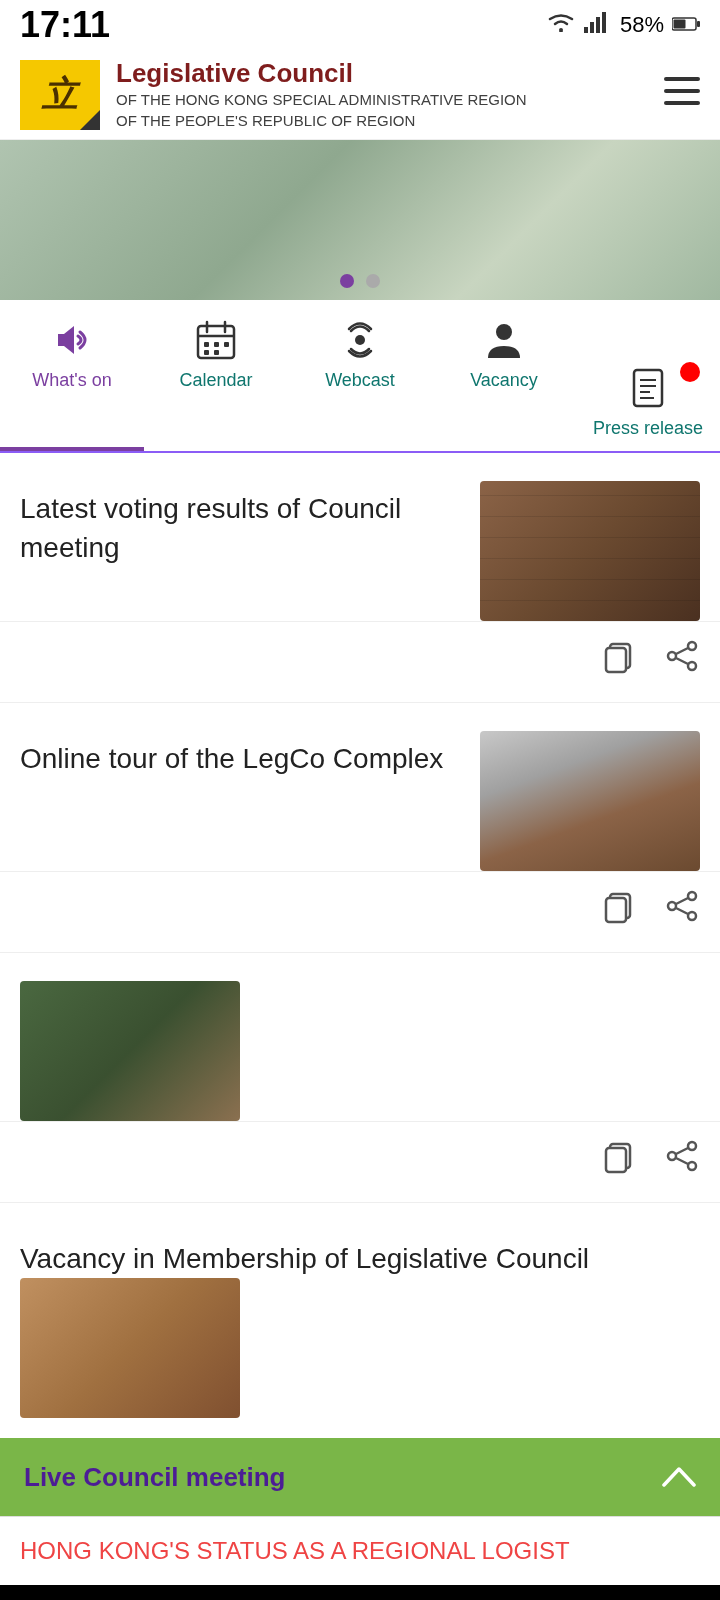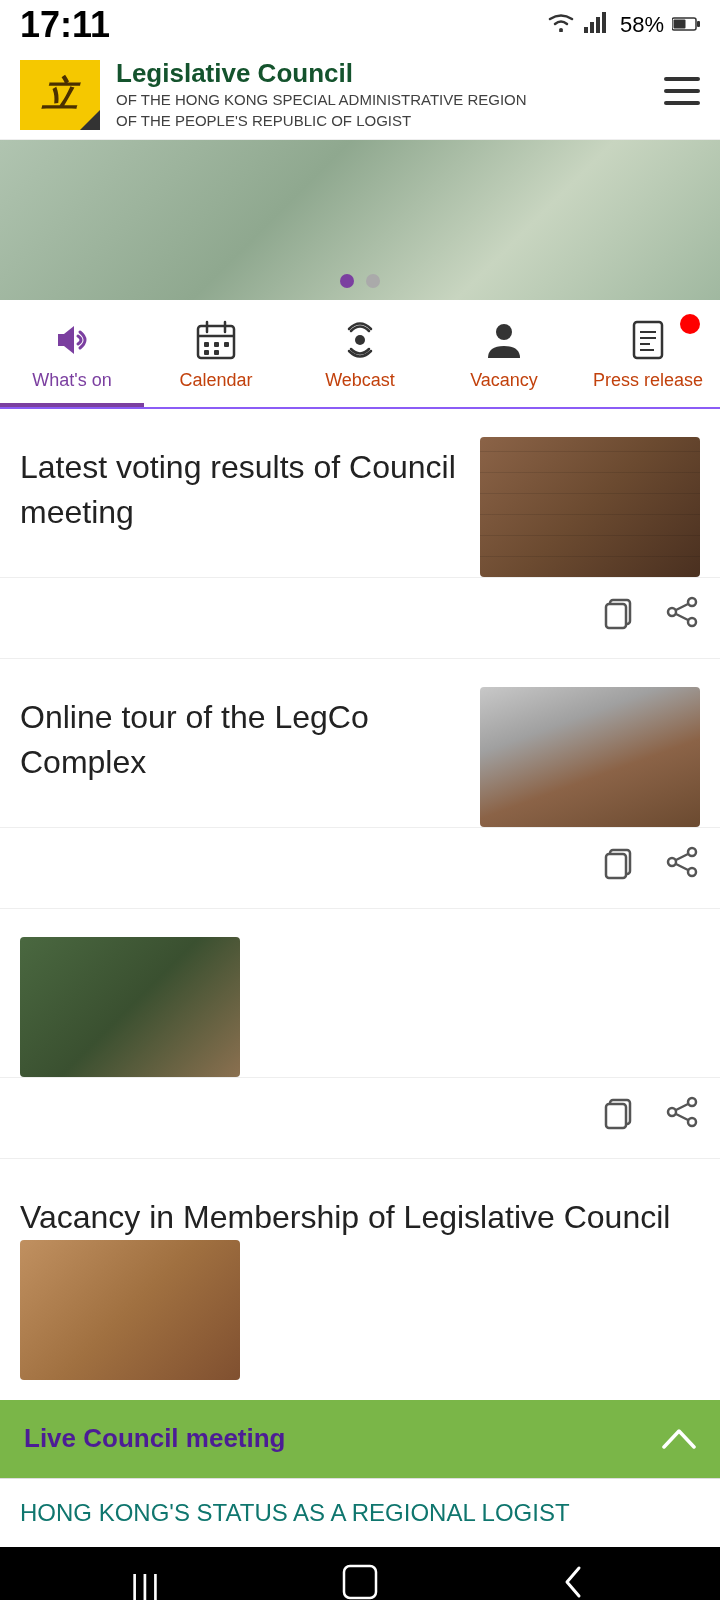--- a/index.html
+++ b/index.html
@@ -47,21 +47,21 @@
     .logo-leaf {
       position: absolute;
       bottom: 0;
       right: 0;
       width: 0;
       height: 0;
       border-left: 20px solid transparent;
       border-bottom: 20px solid #333;
     }
     .header-title { flex: 1; }
-    .header-title .main-title { font-size: 26px; font-weight: bold; color: #14532d; }
+    .header-title .main-title { font-size: 26px; font-weight: bold; color: #7f1d1d; }
     .header-title .sub-title { font-size: 15px; color: #404040; line-height: 1.4; }
     .hamburger { font-size: 32px; color: #333; cursor: pointer; }
 
     
     .hero-banner {
       background: linear-gradient(135deg, #b0c4b0 0%, #8fa88f 40%, #c8d5c0 70%, #a0b8a0 100%);
       height: 160px;
       position: relative;
       display: flex;
       align-items: flex-end;
@@ -84,21 +84,21 @@
       display: flex;
       flex-direction: column;
       align-items: center;
       padding: 18px 8px 12px;
       cursor: pointer;
       position: relative;
     }
     .nav-tab.active { border-bottom: 4px solid #7b3fa0; }
     .nav-tab .tab-icon { font-size: 42px; color: #333; margin-bottom: 8px; }
     .nav-tab.active .tab-icon { color: #7b3fa0; }
-    .nav-tab .tab-label { font-size: 18px; color: #c2410c; text-align: center; }
+    .nav-tab .tab-label { font-size: 18px; color: #0f766e; text-align: center; }
     .nav-tab.active .tab-label { color: #7b3fa0; }
     .notification-badge {
       position: absolute;
       top: 14px;
       right: 20px;
       width: 20px;
       height: 20px;
       background: red;
       border-radius: 50%;
     }
@@ -107,21 +107,21 @@
     .content-list { background: #fff; }
 
     .list-item {
       display: flex;
       align-items: flex-start;
       padding: 28px 20px 0px;
       border-bottom: 1px solid #eee;
     }
     .list-item-text {
       flex: 1;
-      font-size: 32px;
+      font-size: 28px;
       color: #222;
       line-height: 1.4;
       padding-right: 16px;
       padding-top: 8px;
     }
     .list-item-image {
       width: 220px;
       height: 140px;
       background: #8b5e3c;
       border-radius: 4px;
@@ -187,21 +187,21 @@
 
     
     .ticker-bar {
       background: #fff;
       padding: 20px 0;
       overflow: hidden;
       border-top: 1px solid #ddd;
     }
     .ticker-content {
       font-size: 24px;
-      color: #0f766e;
+      color: #ef4444;
       white-space: nowrap;
       padding: 0 20px;
     }
 
     
     .bottom-nav {
       background: #000;
       display: flex;
       align-items: center;
       justify-content: space-around;
@@ -263,21 +263,21 @@
 </div>
 
 <div class="header">
   <div class="logo-box">
     <span class="logo-text">立</span>
     <div class="logo-leaf"></div>
   </div>
   <div class="header-title">
     <div class="main-title">Legislative Council</div>
     <div class="sub-title">OF THE HONG KONG SPECIAL ADMINISTRATIVE REGION</div>
-    <div class="sub-title">OF THE PEOPLE'S REPUBLIC OF LOGIST</div>
+    <div class="sub-title">OF THE PEOPLE'S REPUBLIC OF REGION</div>
   </div>
   <div class="hamburger">
     <svg width="36" height="28" viewBox="0 0 36 28">
       <rect y="0" width="36" height="4" rx="2" fill="#333"></rect>
       <rect y="12" width="36" height="4" rx="2" fill="#333"></rect>
       <rect y="24" width="36" height="4" rx="2" fill="#333"></rect>
     </svg>
   </div>
 </div>
 
@@ -334,21 +334,21 @@
   <div class="nav-tab">
     <div class="tab-icon icon-person">
       <svg width="44" height="44" viewBox="0 0 44 44">
         <circle cx="22" cy="14" r="8" fill="#333"></circle>
         <path d="M6 40 Q6 28 22 28 Q38 28 38 40" fill="#333"></path>
       </svg>
     </div>
     <span class="tab-label">Vacancy</span>
   </div>
 
-  <div class="nav-tab" style="position:relative;">
+  <div class="nav-tab" style="position:relative;margin-top:48px;">
     <div class="notification-badge"></div>
     <div class="tab-icon icon-document">
       <svg width="44" height="44" viewBox="0 0 44 44">
         <rect x="8" y="4" width="28" height="36" rx="3" fill="none" stroke="#333" stroke-width="2.5"></rect>
         <line x1="14" y1="14" x2="30" y2="14" stroke="#333" stroke-width="2"></line>
         <line x1="14" y1="20" x2="30" y2="20" stroke="#333" stroke-width="2"></line>
         <line x1="14" y1="26" x2="24" y2="26" stroke="#333" stroke-width="2"></line>
         <line x1="14" y1="32" x2="28" y2="32" stroke="#333" stroke-width="2"></line>
       </svg>
     </div>

